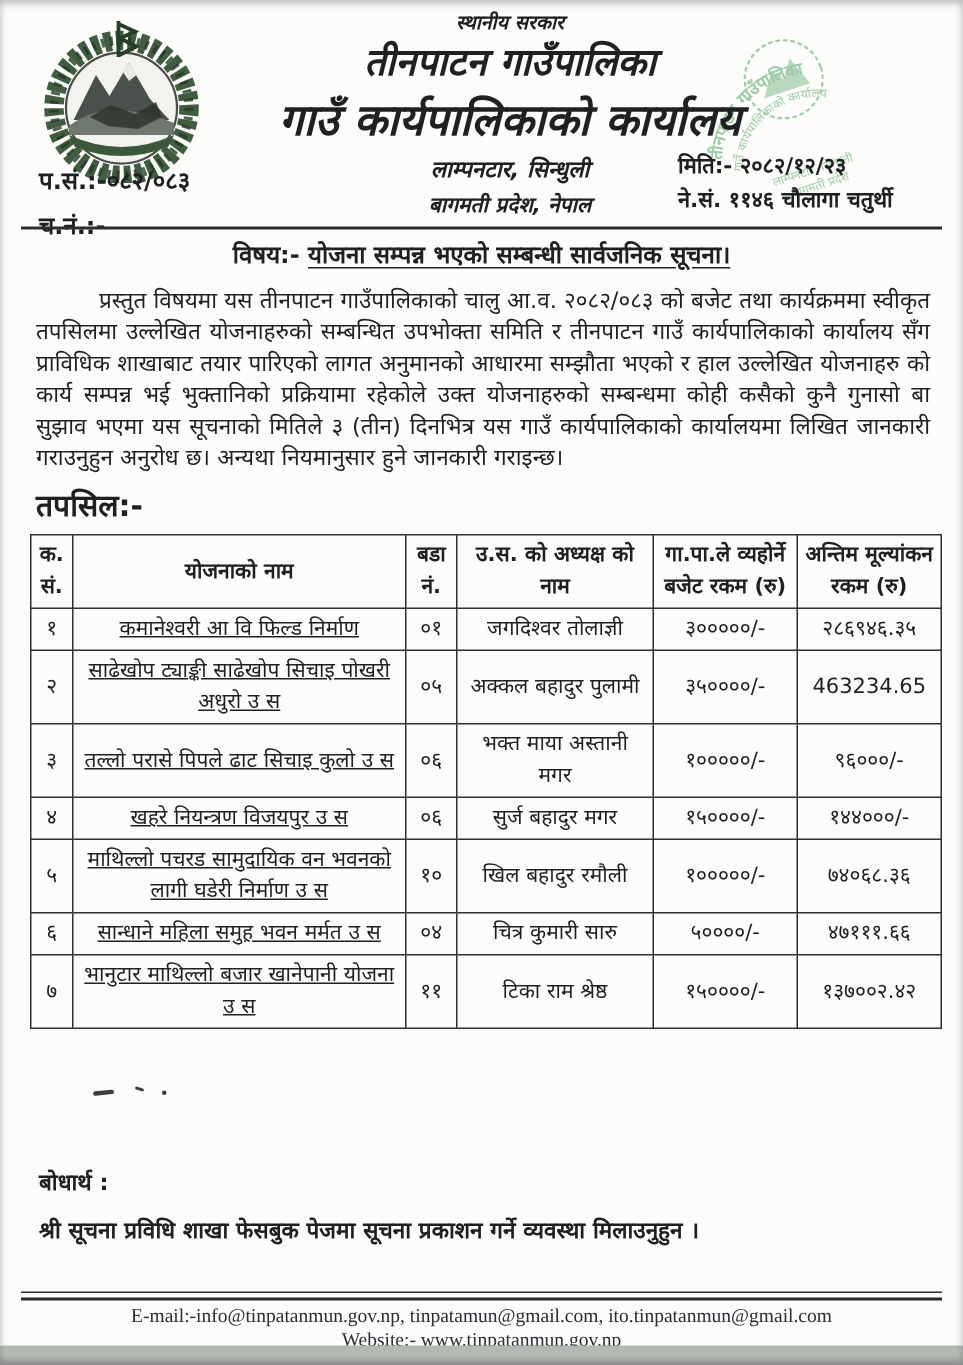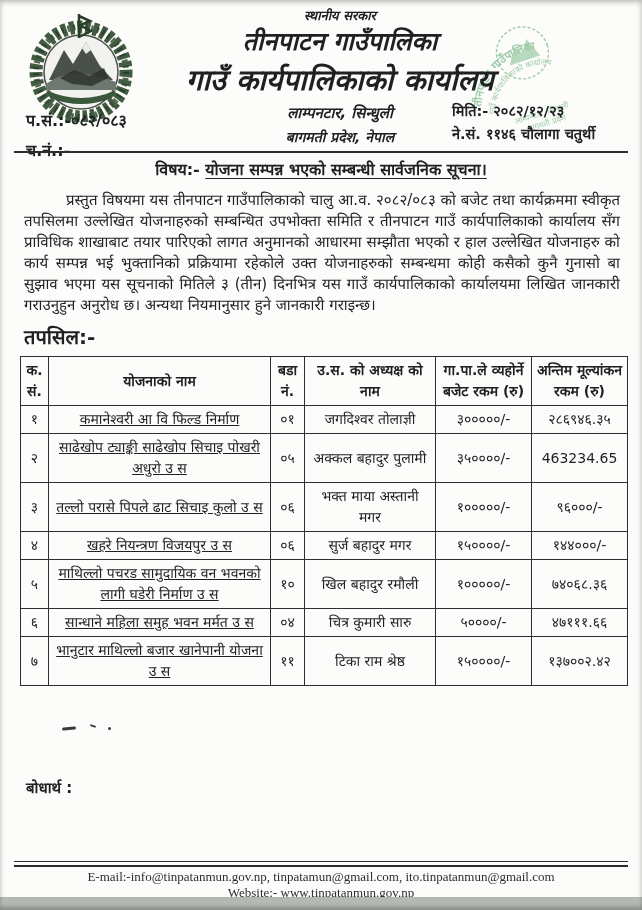--- a/index.html
+++ b/index.html
@@ -199,20 +199,21 @@
 
   <div class="abs ink-marks">
     <span style="left:0;top:5px;width:14px;height:2.5px;transform:rotate(-6deg);"></span>
     <span style="left:28px;top:3px;width:6px;height:2px;transform:rotate(18deg);"></span>
     <span style="left:46px;top:5px;width:3px;height:3px;"></span>
   </div>
 
 
   <div class="abs bodhartha">
     <div class="bl">बोधार्थ :</div>
+    <div>श्री सूचना प्रविधि शाखा फेसबुक पेजमा सूचना प्रकाशन गर्ने व्यवस्था मिलाउनुहुन ।</div>
   </div>
 
   <div class="abs footer-rule1"></div>
   <div class="abs footer-rule2"></div>
   <div class="abs footer">
     <div>E-mail:-info@tinpatanmun.gov.np, tinpatamun@gmail.com, ito.tinpatanmun@gmail.com</div>
     <div>Website:- www.tinpatanmun.gov.np</div>
   </div>
 
   <div class="abs bottom-band"></div>

